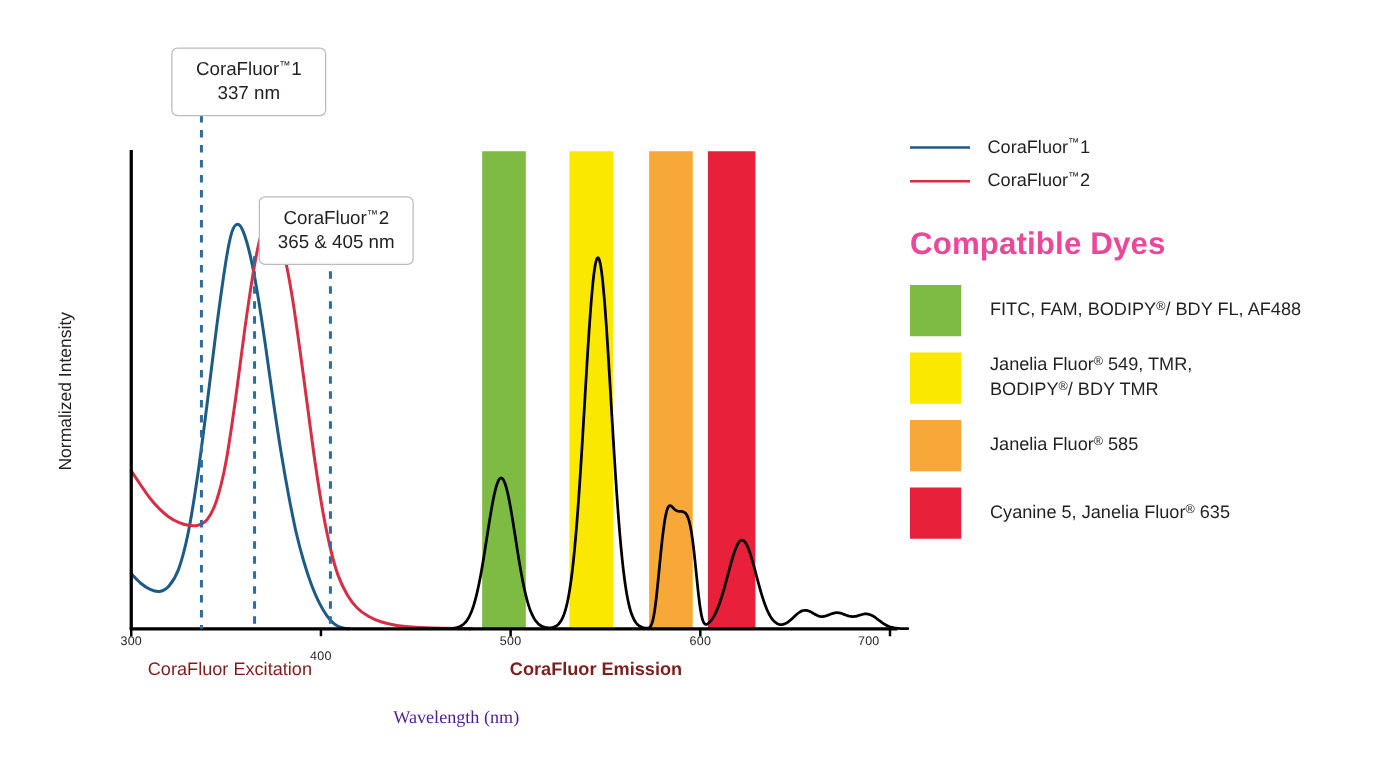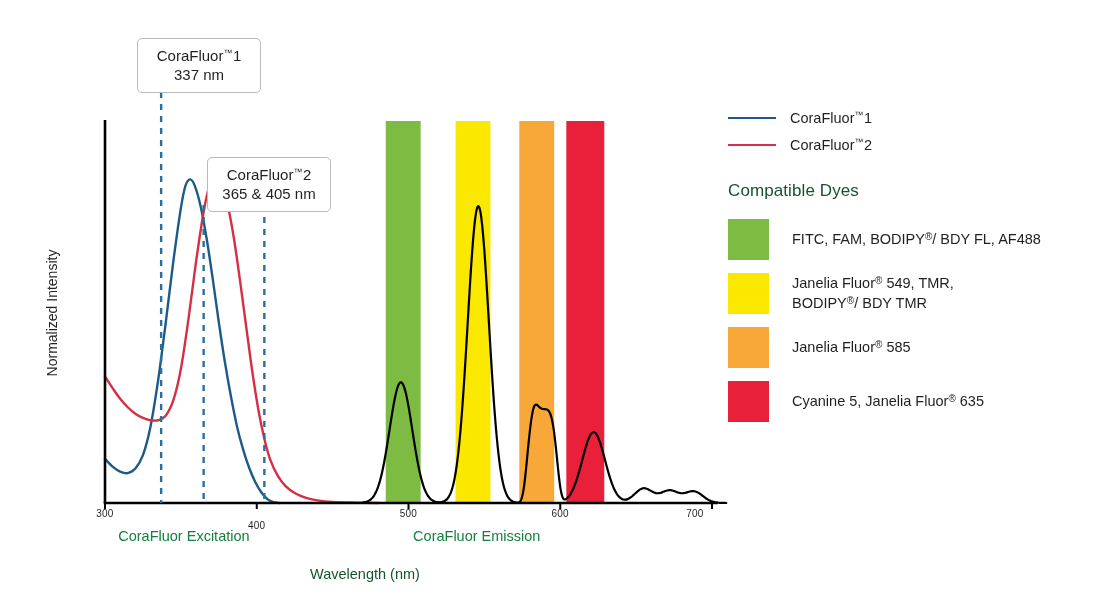--- a/index.html
+++ b/index.html
@@ -36,33 +36,34 @@
     font-size: 10px;
     color: #231f20;
     text-align: center;
     width: 60px;
     letter-spacing: .2px;
   }
 
   .region-label {
     position: absolute;
     font-size: 14.5px;
-    color: #15803d;
+    color: #7f1d1d;
     text-align: center;
     white-space: nowrap;
   }
 
   #x-axis-title {
     position: absolute;
     left: 0;
     top: 566px;
     width: 730px;
     text-align: center;
     font-size: 14.5px;
-    color: #14532d;
+    color: #4c1d95;
+    font-family: Liberation Serif, serif;
   }
 
   #y-axis-title {
     position: absolute;
     left: -38px;
     top: 305px;
     width: 180px;
     text-align: center;
     font-size: 14px;
     color: #231f20;
@@ -109,23 +110,24 @@
   }
   .series-label {
     font-size: 14.5px;
     color: #231f20;
     white-space: nowrap;
   }
 
   #dyes-heading {
     margin-top: 23px;
     margin-bottom: 14px;
-    font-size: 17px;
-    color: #14532d;
+    font-size: 25px;
+    color: #ec4899;
     letter-spacing: .1px;
+    font-weight: bold;
   }
 
   .dye-row {
     display: flex;
     align-items: center;
     min-height: 48px;
     margin-bottom: 6px;
   }
   .dye-swatch {
     width: 41px;
@@ -168,21 +170,21 @@
   <div id="tick-label-layer">
       <div class="axis-tick-label" style="left: 75px; top: 508px;">300</div>
       <div class="axis-tick-label" style="left: 226.75px; top: 520px;">400</div>
       <div class="axis-tick-label" style="left: 378.5px; top: 508px;">500</div>
       <div class="axis-tick-label" style="left: 530.25px; top: 508px;">600</div>
       <div class="axis-tick-label" style="left: 665px; top: 508px;">700</div>
     </div>
 
   <div id="region-label-layer">
       <div class="region-label" style="left: 63.91px; top: 528px; width: 240px;">CoraFluor Excitation</div>
-      <div class="region-label" style="left: 356.788px; top: 528px; width: 240px;">CoraFluor Emission</div>
+      <div class="region-label" style="left: 356.788px; top: 528px; width: 240px; font-weight: bold;">CoraFluor Emission</div>
     </div>
 
   <div id="callout-layer">
       <div class="callout" style="left: 137px; top: 38px; width: 124px;">
         <span class="line1">CoraFluor<span class="tm">™</span>1</span>
         <span class="line2">337 nm</span>
       </div>
       <div class="callout" style="left: 207px; top: 157px; width: 124px;">
         <span class="line1">CoraFluor<span class="tm">™</span>2</span>
         <span class="line2">365 &amp; 405 nm</span>

